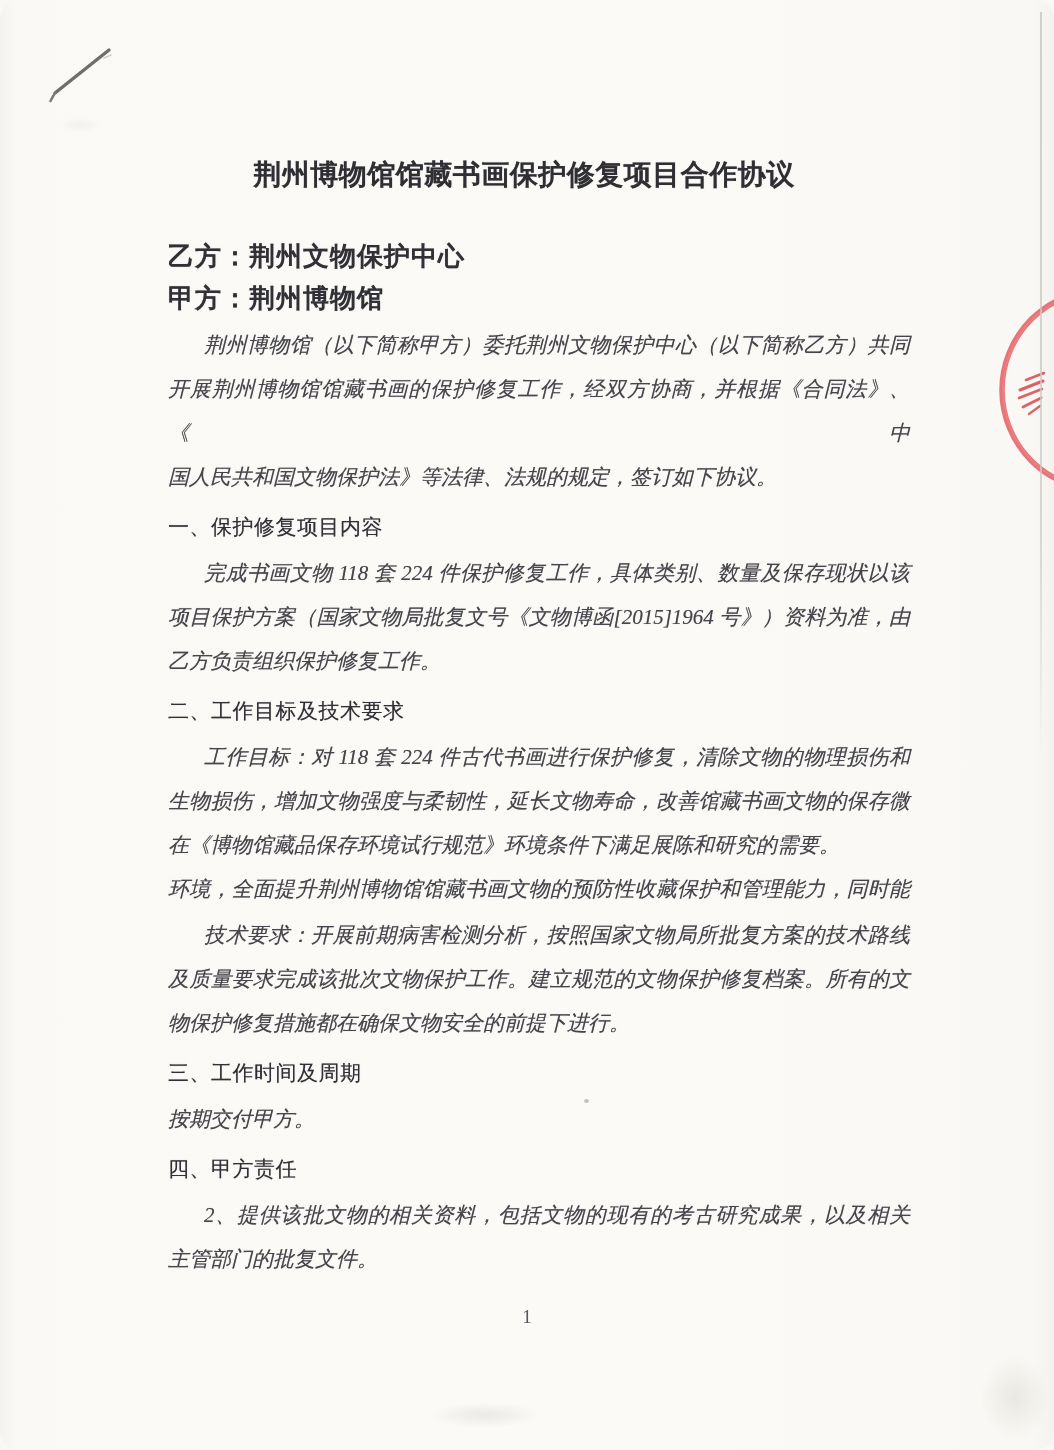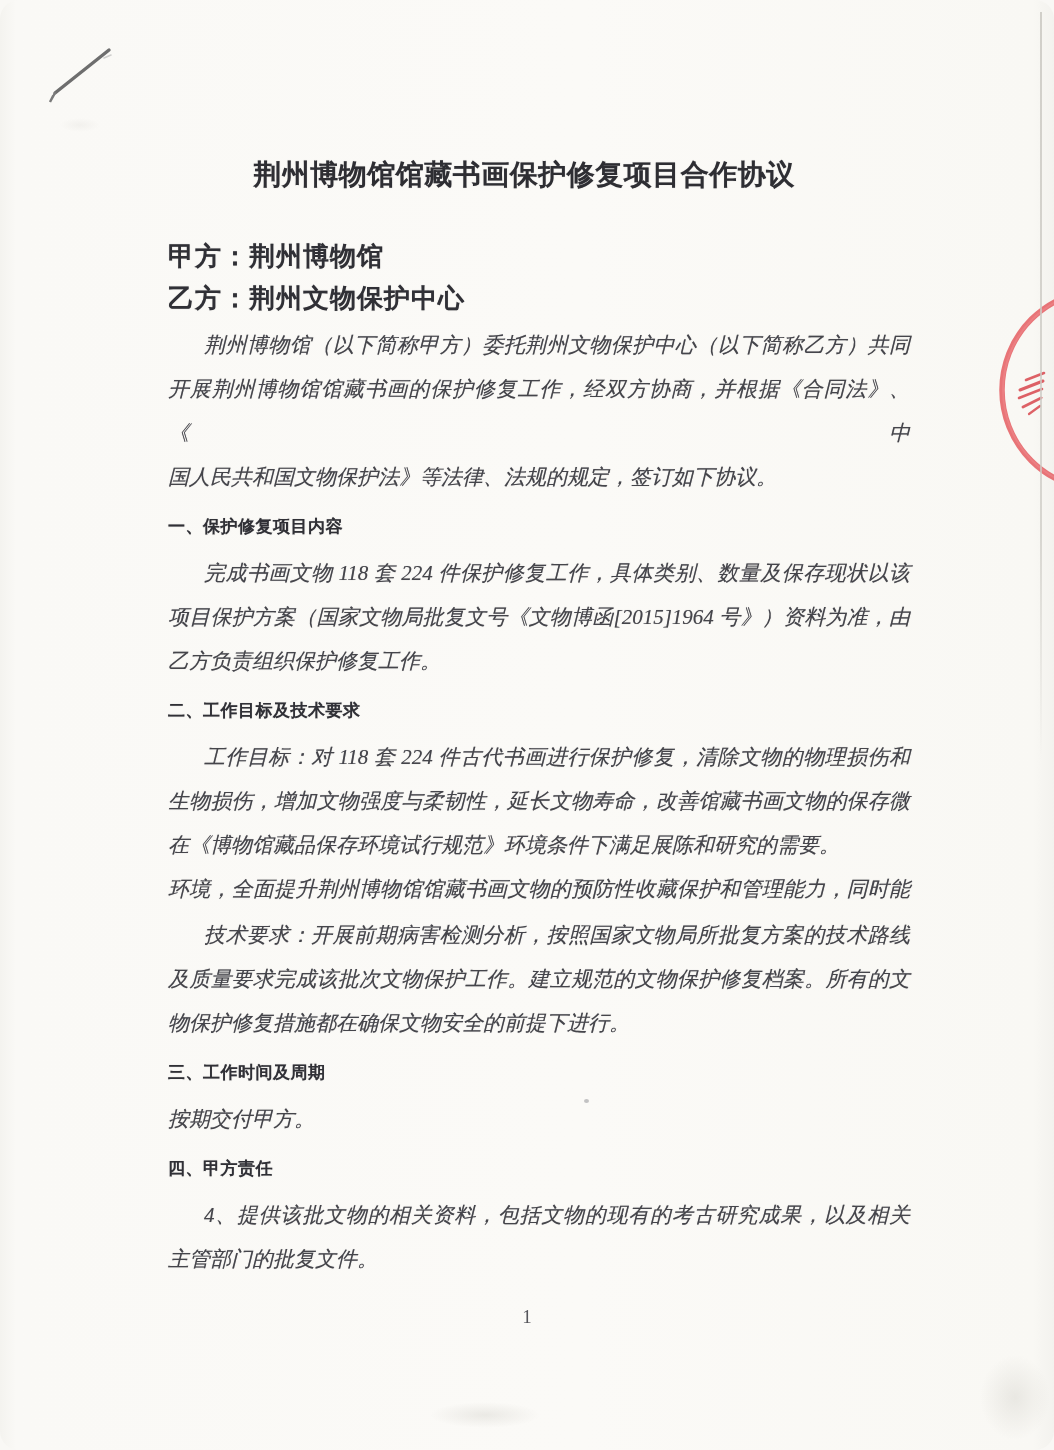--- a/index.html
+++ b/index.html
@@ -42,21 +42,21 @@
   .line {
     font-size:21px; line-height:44px;
     text-align:justify; text-align-last:justify; text-justify:inter-character;
     white-space:normal;
     font-style:italic;
   }
   .line.indent { text-indent:36px; }
   .line.end { text-align-last:left; }
   .heading {
     margin-top:6px;
-    font-size:17px; font-weight:bold; line-height:44px; color:#303036;
+    font-size:21px; font-weight:normal; line-height:44px; color:#303036;
     letter-spacing:.5px;
   }
   .page-number {
     position:absolute; left:497px; top:1306px; width:60px;
     text-align:center; font-size:19px; color:#55555b;
   }
   .pen-mark { position:absolute; left:40px; top:40px; }
   .seal { position:absolute; right:0; top:296px; }
   .speck {
     position:absolute; left:584px; top:1099px; width:5px; height:4px;
@@ -79,22 +79,22 @@
     <path d="M15 53 L69 10" stroke="#6e6e6e" stroke-width="3.4" stroke-linecap="round" fill="none"></path>
     <path d="M15 53 L10 62 L13 56" stroke="#7a7a7a" stroke-width="2.4" stroke-linecap="round" fill="none"></path>
     <path d="M64 18 l7 -3" stroke="#bdbdbd" stroke-width="1.6" stroke-linecap="round" fill="none" opacity=".7"></path>
   </svg>
 
   <div class="doc">
 
     <div class="title">荆州博物馆馆藏书画保护修复项目合作协议</div>
 
     <div class="party-wrap">
+      <div class="party">乙方：荆州文物保护中心</div>
       <div class="party">甲方：荆州博物馆</div>
-      <div class="party">乙方：荆州文物保护中心</div>
     </div>
 
     <div class="para intro">
       <div class="line indent">荆州博物馆（以下简称甲方）委托荆州文物保护中心（以下简称乙方）共同</div>
       <div class="line">开展荆州博物馆馆藏书画的保护修复工作，经双方协商，并根据《合同法》、《中</div>
       <div class="line end">国人民共和国文物保护法》等法律、法规的规定，签订如下协议。</div>
     </div>
 
     <div class="heading">一、保护修复项目内容</div>
     <div class="para">
@@ -116,21 +116,21 @@
       <div class="line end">物保护修复措施都在确保文物安全的前提下进行。</div>
     </div>
 
     <div class="heading">三、工作时间及周期</div>
     <div class="para">
       <div class="line end">按期交付甲方。</div>
     </div>
 
     <div class="heading">四、甲方责任</div>
     <div class="para">
-      <div class="line indent">4、提供该批文物的相关资料，包括文物的现有的考古研究成果，以及相关</div>
+      <div class="line indent">2、提供该批文物的相关资料，包括文物的现有的考古研究成果，以及相关</div>
       <div class="line end">主管部门的批复文件。</div>
     </div>
 
   </div>
 
   <svg class="seal" width="58" height="190" viewBox="0 0 58 190">
     <circle cx="106" cy="94" r="100" fill="none" stroke="#e4575c" stroke-width="5.5" opacity=".82"></circle>
     <circle cx="107" cy="94" r="100" fill="none" stroke="#ef8a8d" stroke-width="2" opacity=".5"></circle>
     <g stroke="#d9474e" stroke-linecap="round" opacity=".85" fill="none">
       <path d="M30 84 L48 77" stroke-width="2.6"></path>

